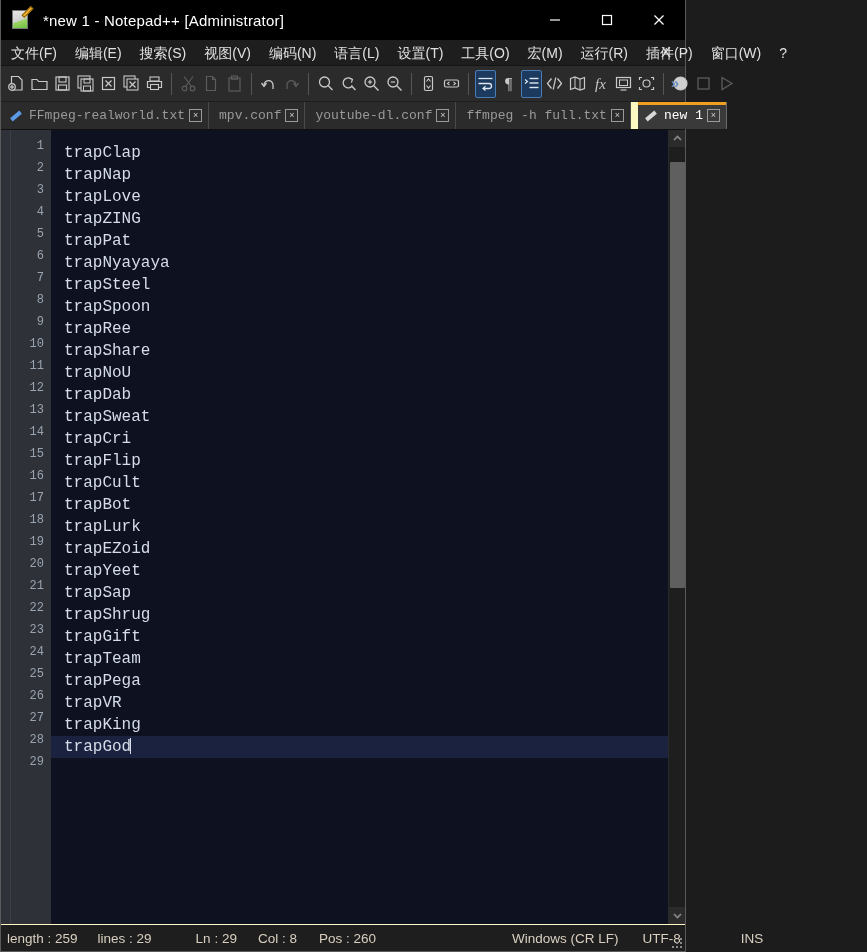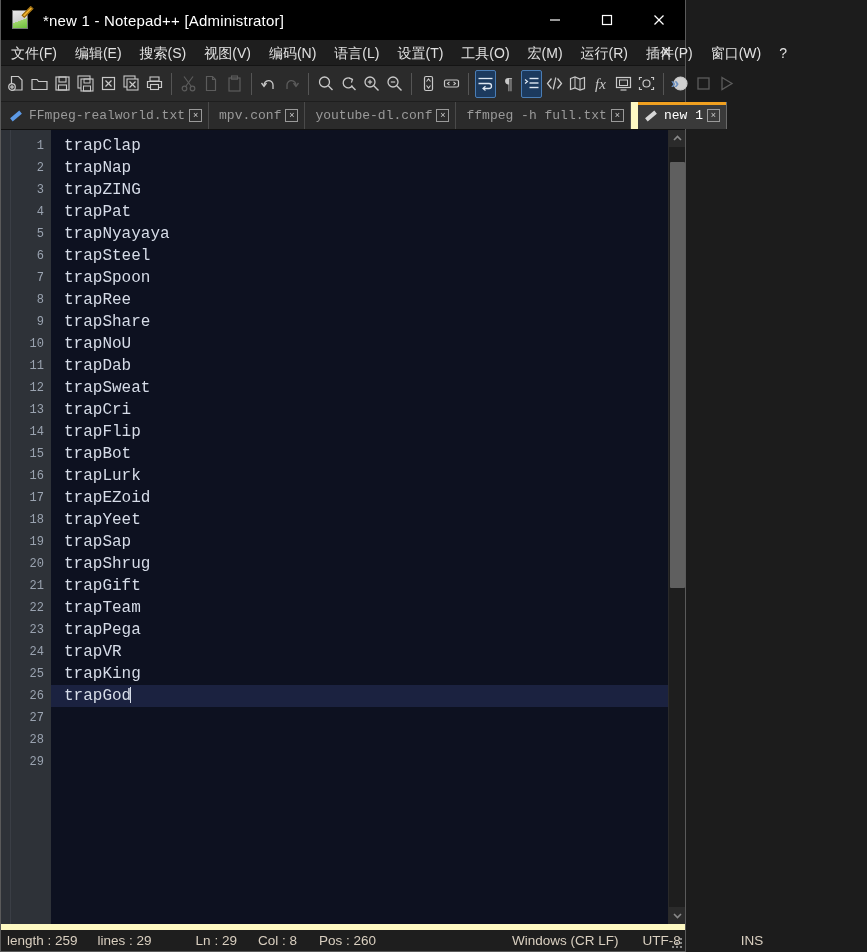--- a/index.html
+++ b/index.html
@@ -168,21 +168,21 @@
     padding-right: 7px;
     font-family: "Liberation Mono", monospace;
     font-size: 12px;
     color: #9aa3b0;
     padding-top: 5px;
   }
   .gutter .ln { height: 22px; line-height: 22px; }
   .codearea {
     flex: 1 1 auto;
     position: relative;
-    padding-top: 5px;
+    padding-top: 12px;
     font-family: "Liberation Mono", monospace;
     font-size: 16px;
     color: #d6dce8;
     overflow: hidden;
   }
   .codeline {
     height: 22px; line-height: 22px;
     padding-left: 13px;
     white-space: pre;
   }
@@ -217,21 +217,21 @@
     background: #5f5f5f; border-radius: 1px;
   }
 
   
   .statusbar {
     height: 27px; flex: 0 0 27px;
     background: #1e1e1e;
     display: flex; align-items: center;
     color: #d9cfc0;
     font-size: 13.5px;
-    border-top: 6px solid #fef9c3;
+    border-top: 1px solid #fef9c3;
     position: relative;
   }
   .st-cell { white-space: nowrap; }
   .grip {
     position: absolute; right: 3px; bottom: 3px;
     width: 12px; height: 12px;
   }
   .grip i {
     position: absolute; width: 2px; height: 2px; background: #8a8a8a;
   }
@@ -560,32 +560,34 @@
         <div class="ln">24</div>
         <div class="ln">25</div>
         <div class="ln">26</div>
         <div class="ln">27</div>
         <div class="ln">28</div>
         <div class="ln">29</div>
       </div>
     <div class="codearea" id="codearea">
         <div class="codeline">trapClap</div>
         <div class="codeline">trapNap</div>
+        <div class="codeline">trapLove</div>
         <div class="codeline">trapZING</div>
         <div class="codeline">trapPat</div>
         <div class="codeline">trapNyayaya</div>
         <div class="codeline">trapSteel</div>
         <div class="codeline">trapSpoon</div>
         <div class="codeline">trapRee</div>
         <div class="codeline">trapShare</div>
         <div class="codeline">trapNoU</div>
         <div class="codeline">trapDab</div>
         <div class="codeline">trapSweat</div>
         <div class="codeline">trapCri</div>
         <div class="codeline">trapFlip</div>
+        <div class="codeline">trapCult</div>
         <div class="codeline">trapBot</div>
         <div class="codeline">trapLurk</div>
         <div class="codeline">trapEZoid</div>
         <div class="codeline">trapYeet</div>
         <div class="codeline">trapSap</div>
         <div class="codeline">trapShrug</div>
         <div class="codeline">trapGift</div>
         <div class="codeline">trapTeam</div>
         <div class="codeline">trapPega</div>
         <div class="codeline">trapVR</div>

